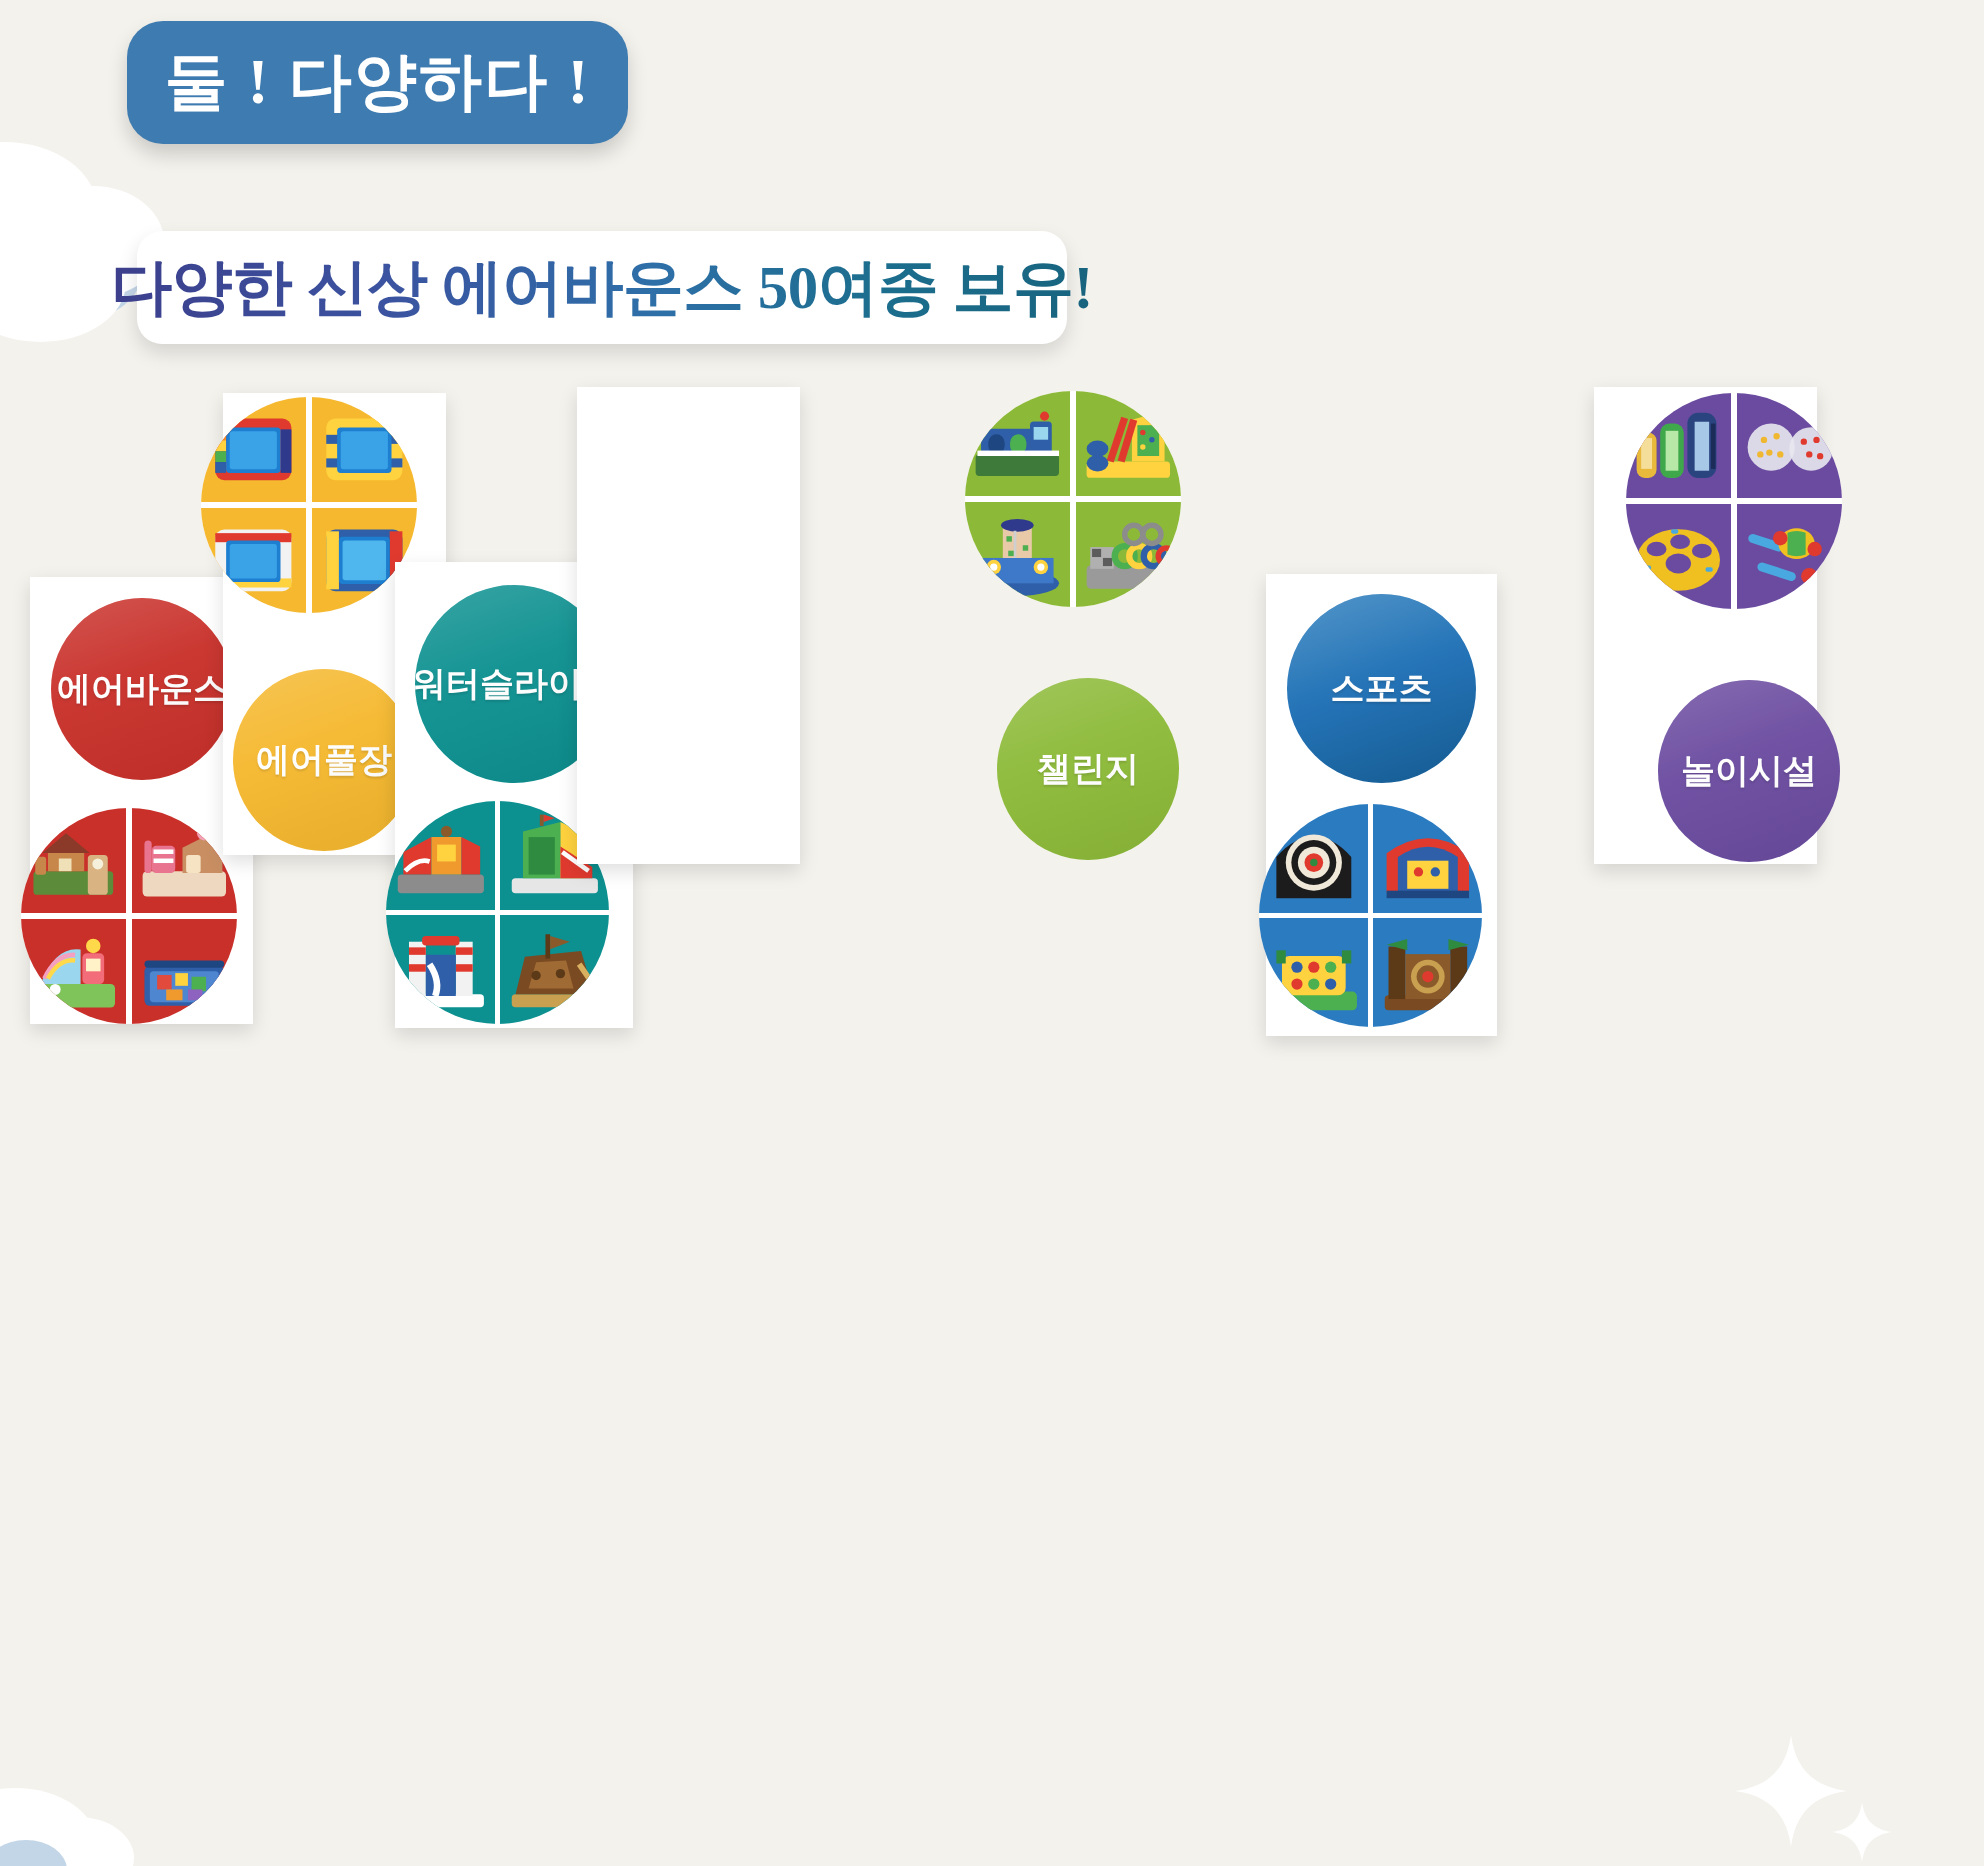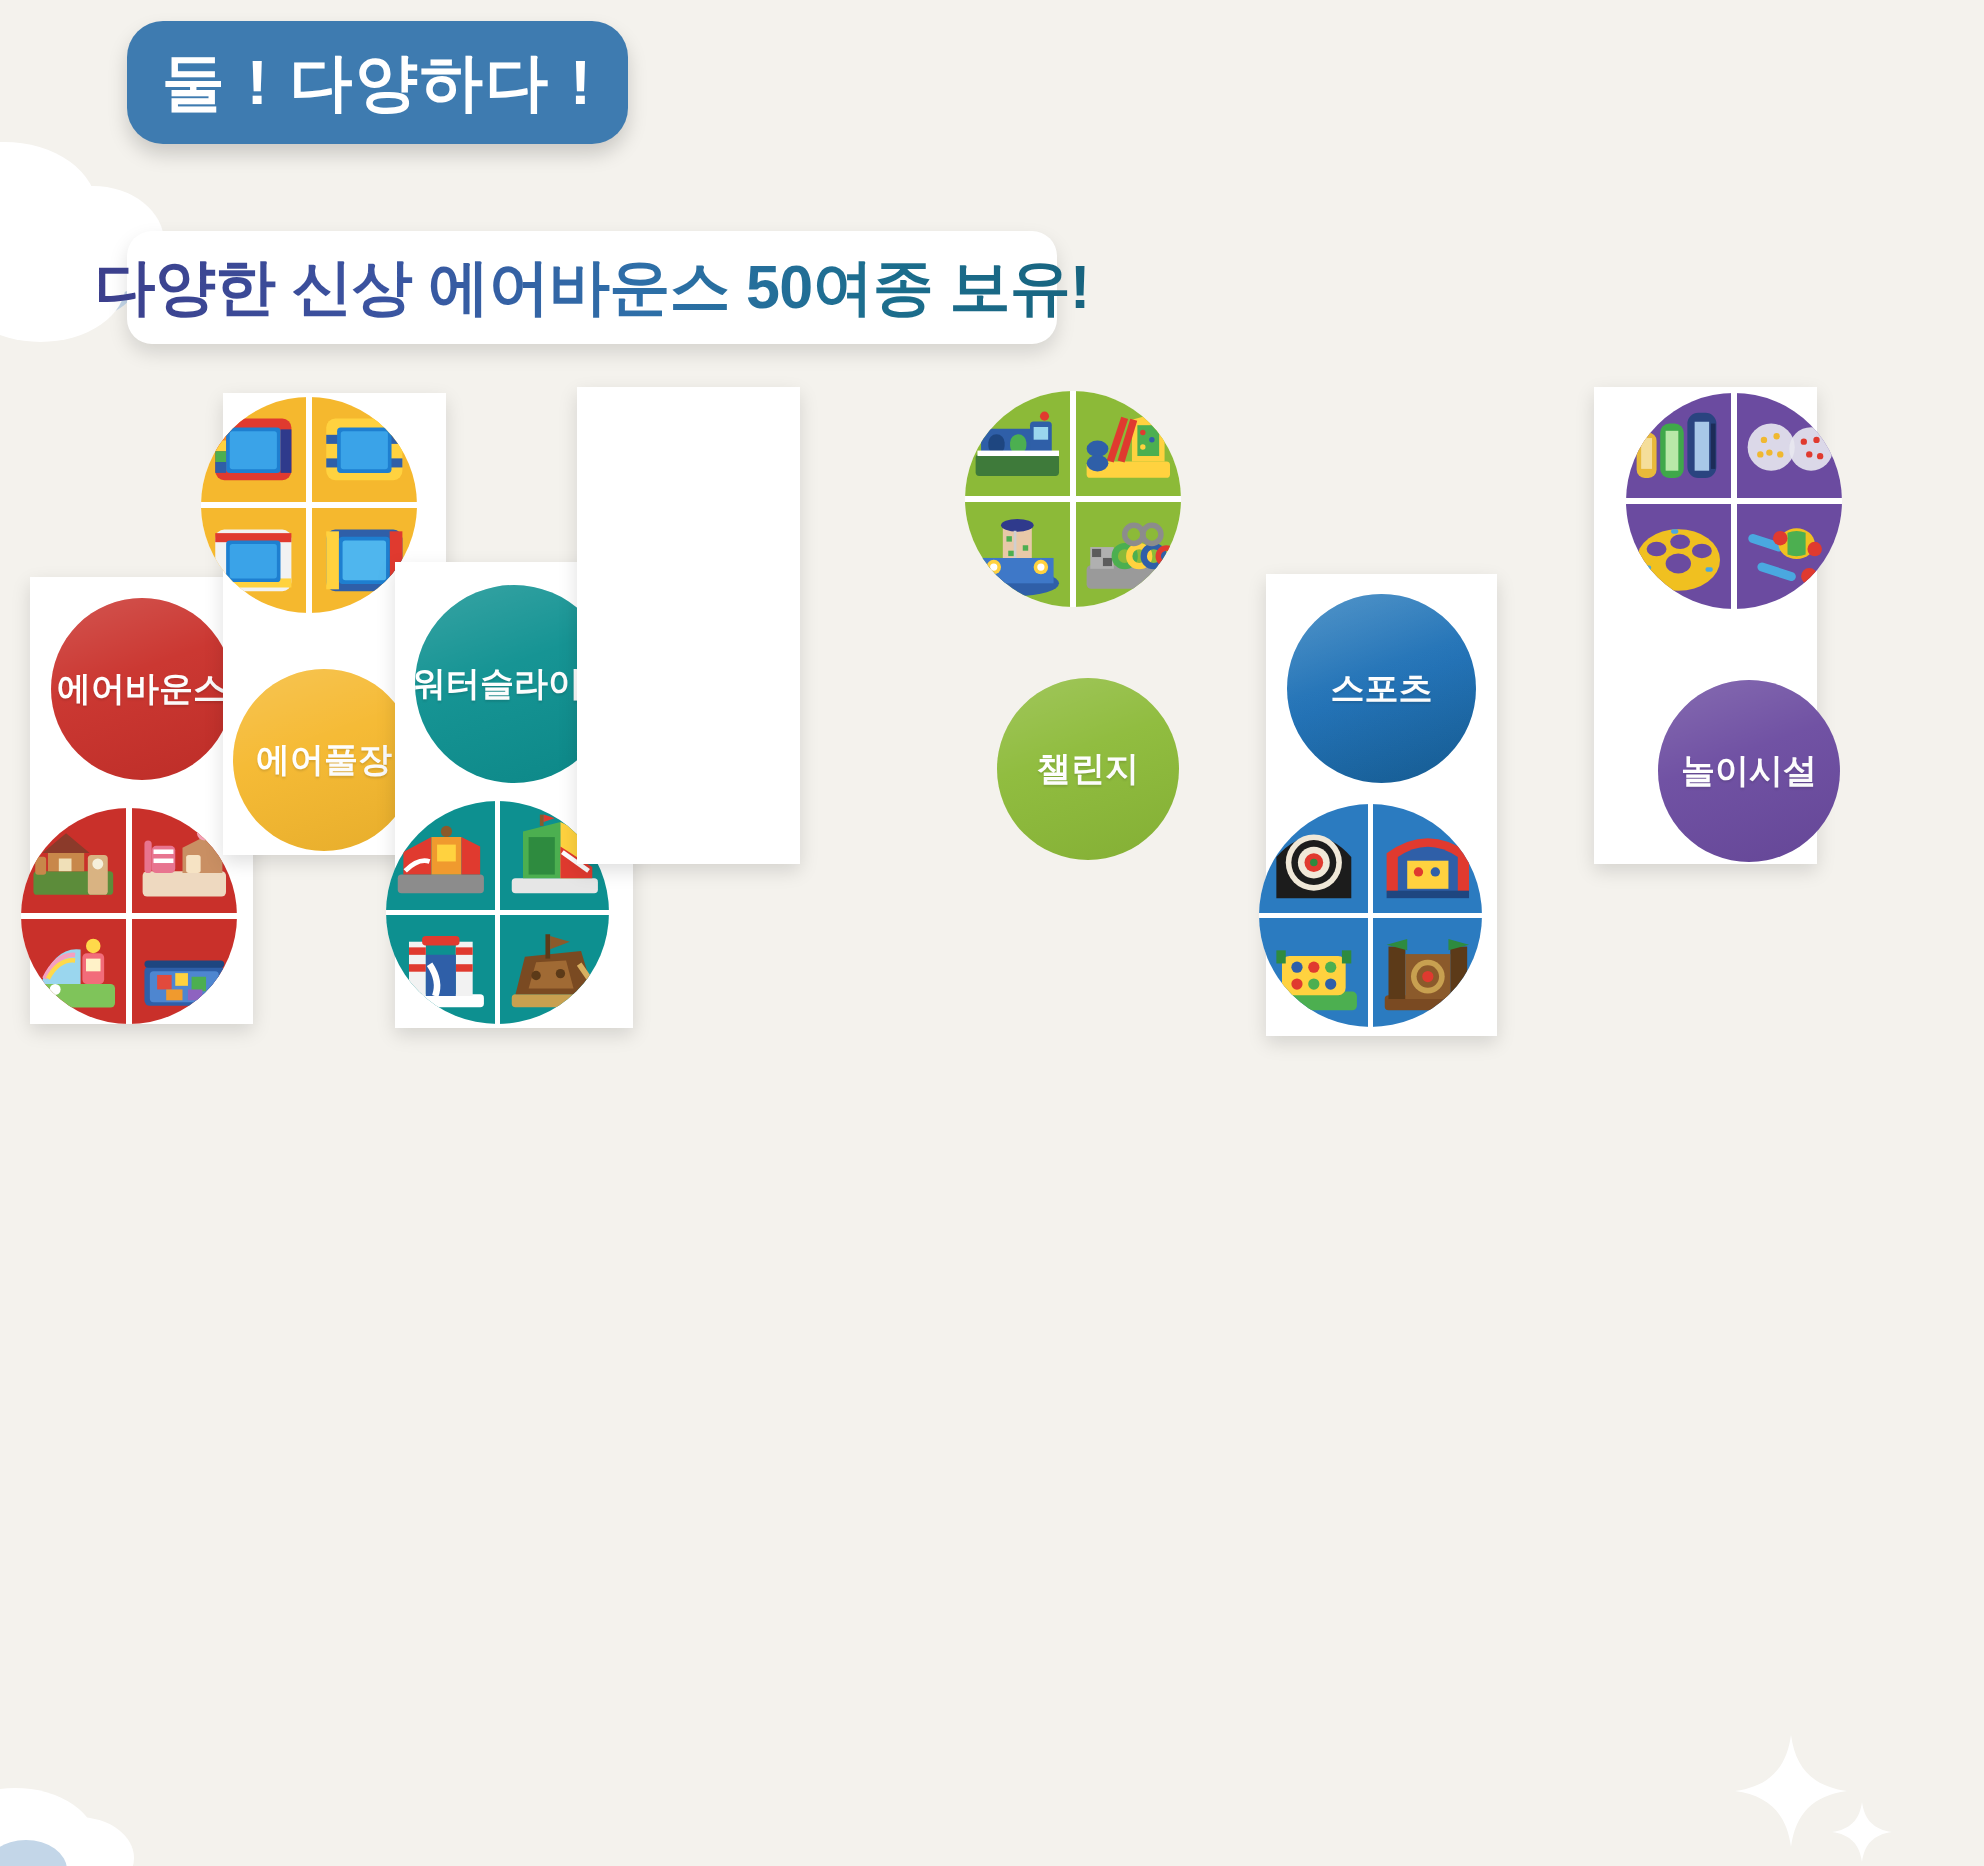--- a/index.html
+++ b/index.html
@@ -2,21 +2,21 @@
 <html style="font-size:12px"><head>
 <meta charset="utf-8">
 <style>
   * { margin:0; padding:0; box-sizing:border-box; }
   html, body {
     width:1985px; height:1867px;
     background:#F4F2ED;
     font-family:"Liberation Sans", sans-serif;
     overflow:hidden;
   }
-  #stage { position:relative; width:1985px; height:1867px; background:#F4F2ED; }
+  #stage { position:relative; width:1985px; height:1867px; background:#F4F2ED;font-family:Liberation Serif, serif; }
 
   
   .cloud { position:absolute; background:#FFFFFF; border-radius:50%; }
   .cloud-blue { position:absolute; background:#C3D6E8; border-radius:50%; }
 
   .sparkle { position:absolute; }
   .sparkle svg { display:block; }
 
   
   #banner {
@@ -31,21 +31,21 @@
     color:#FFFFFF;
     font-size:63px;
     font-weight:bold;
     letter-spacing:2.2px;
     line-height:1;
     white-space:nowrap;
   }
 
   
   #headline-card {
-    position:absolute; left:127px; top:231px;
+    position:absolute; left:137px; top:231px;
     width:930px; height:113px;
     background:#FFFFFF;
     border-radius:25px;
     box-shadow:0 9px 19.4px rgba(0,0,0,0.13);
     display:flex; align-items:center; justify-content:center;
     z-index:5;
   }
   #headline-text {
     font-size:61px;
     font-weight:bold;

